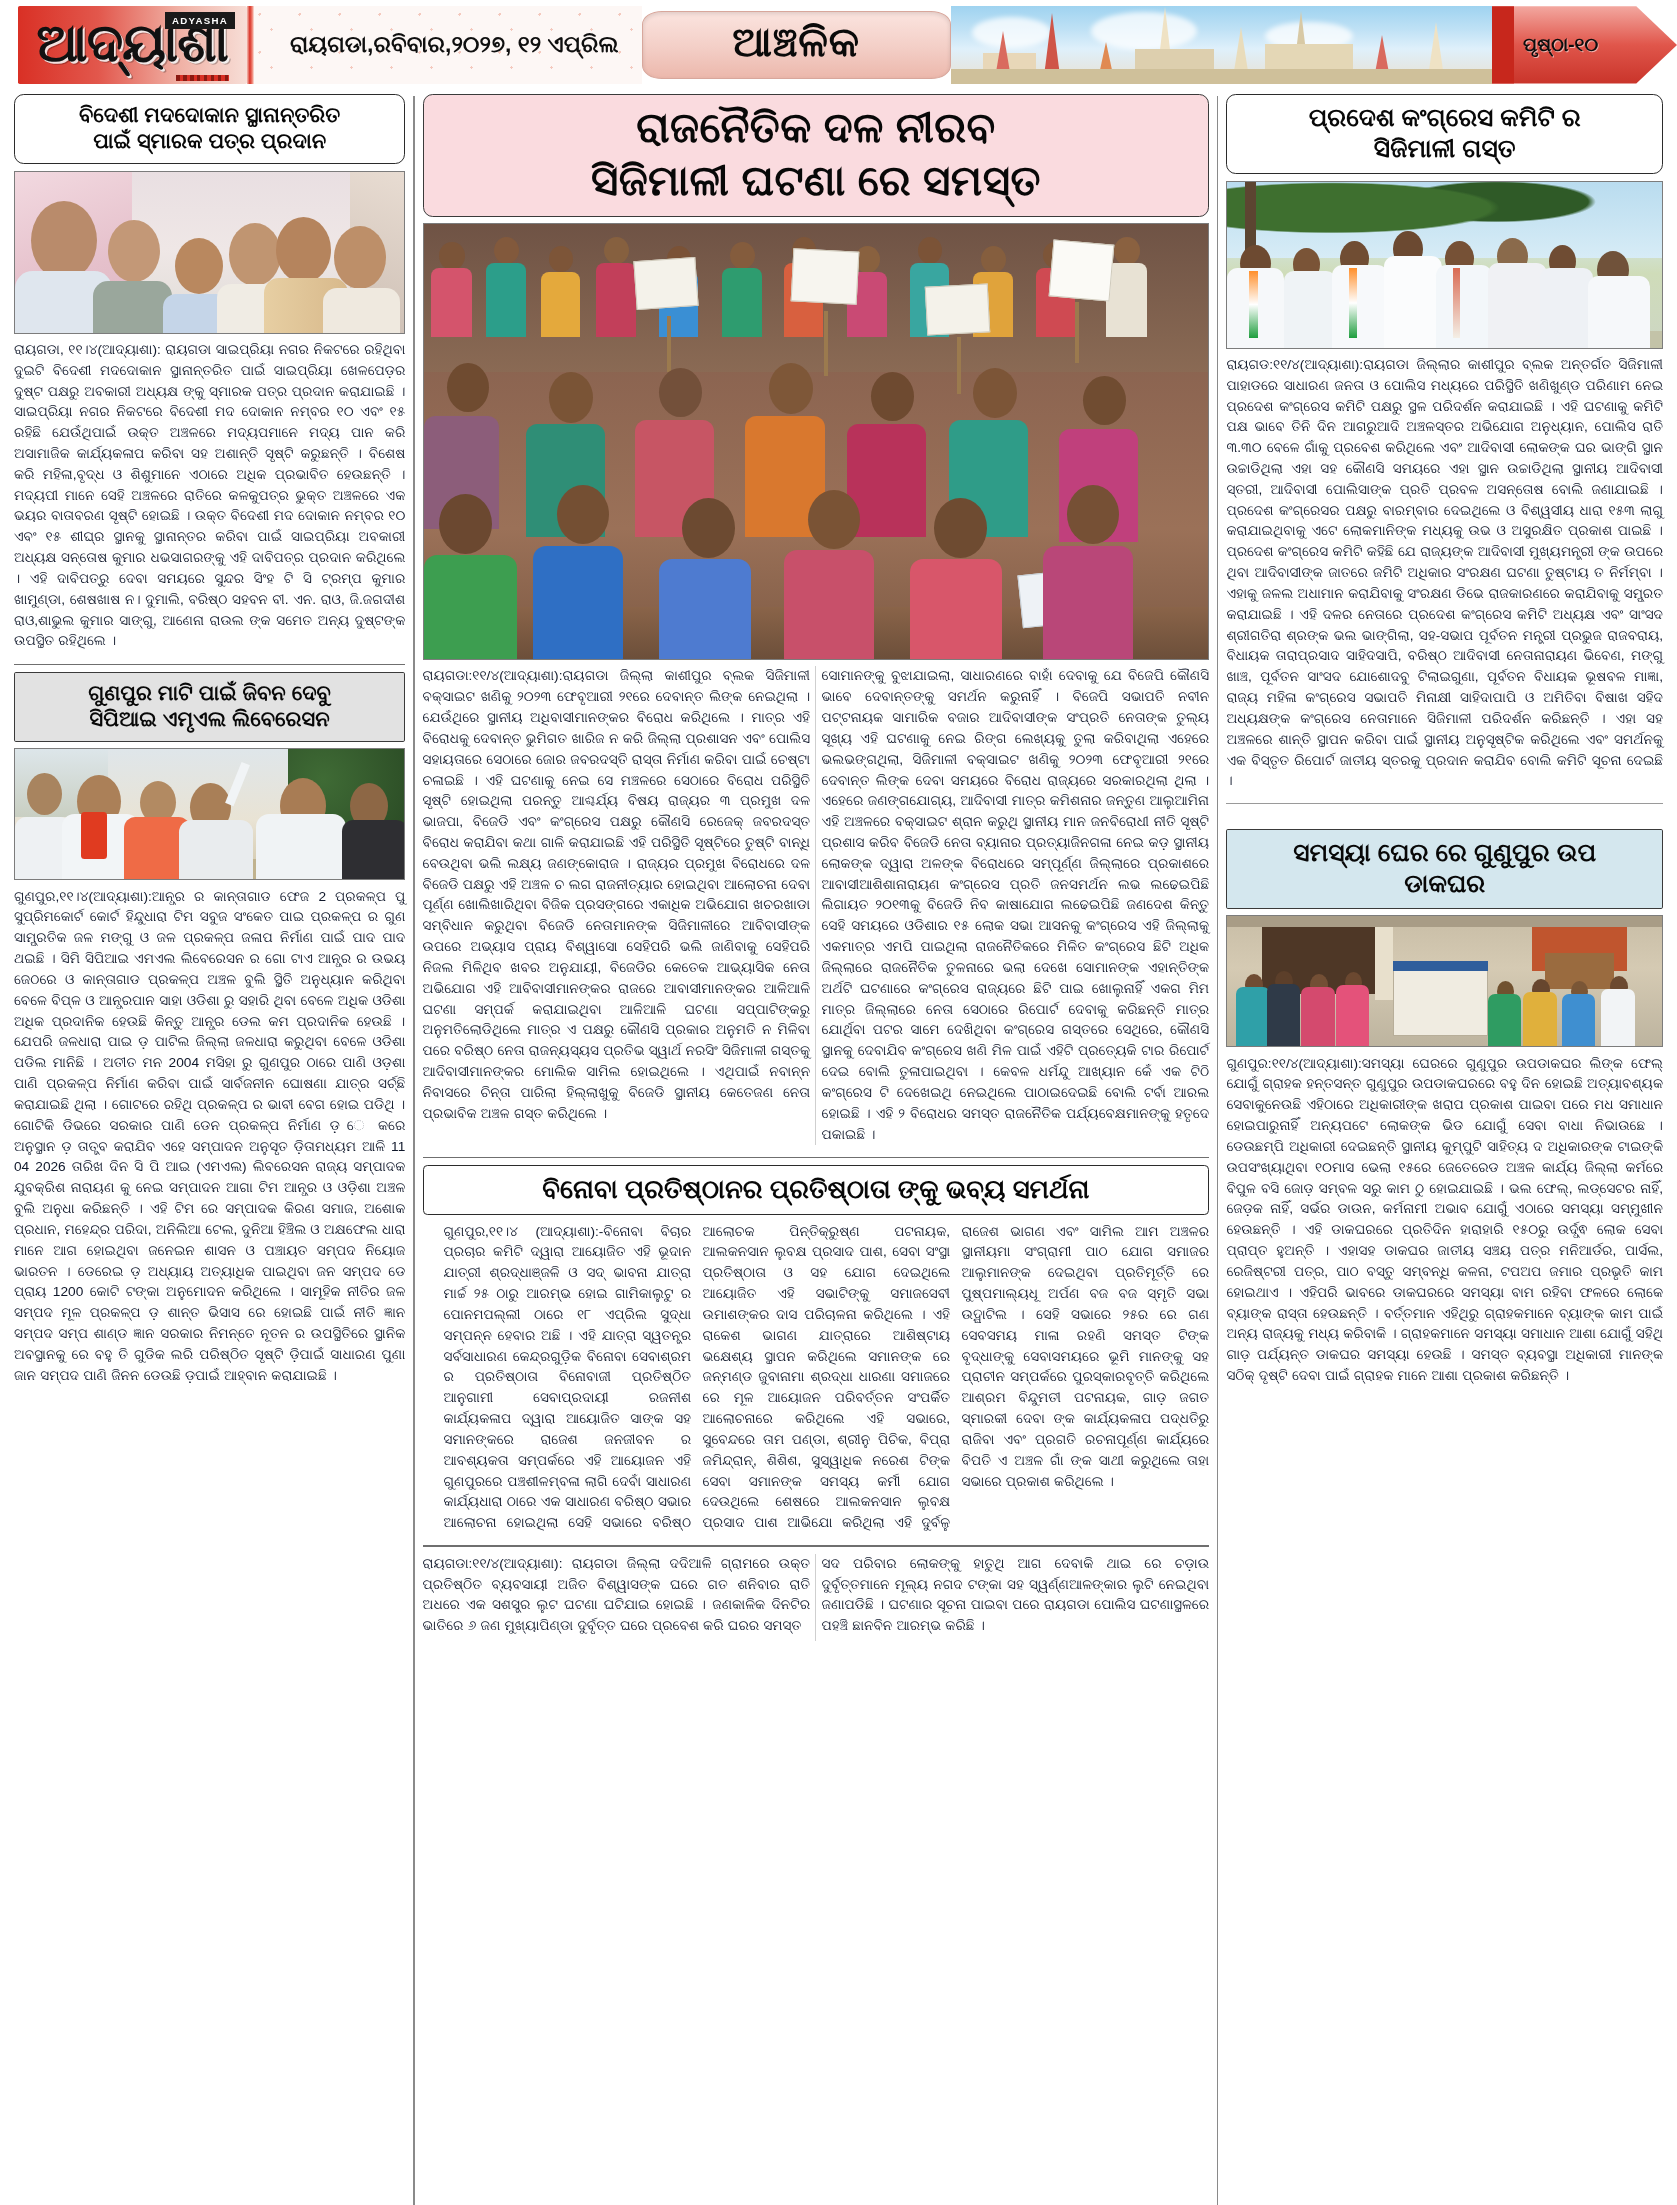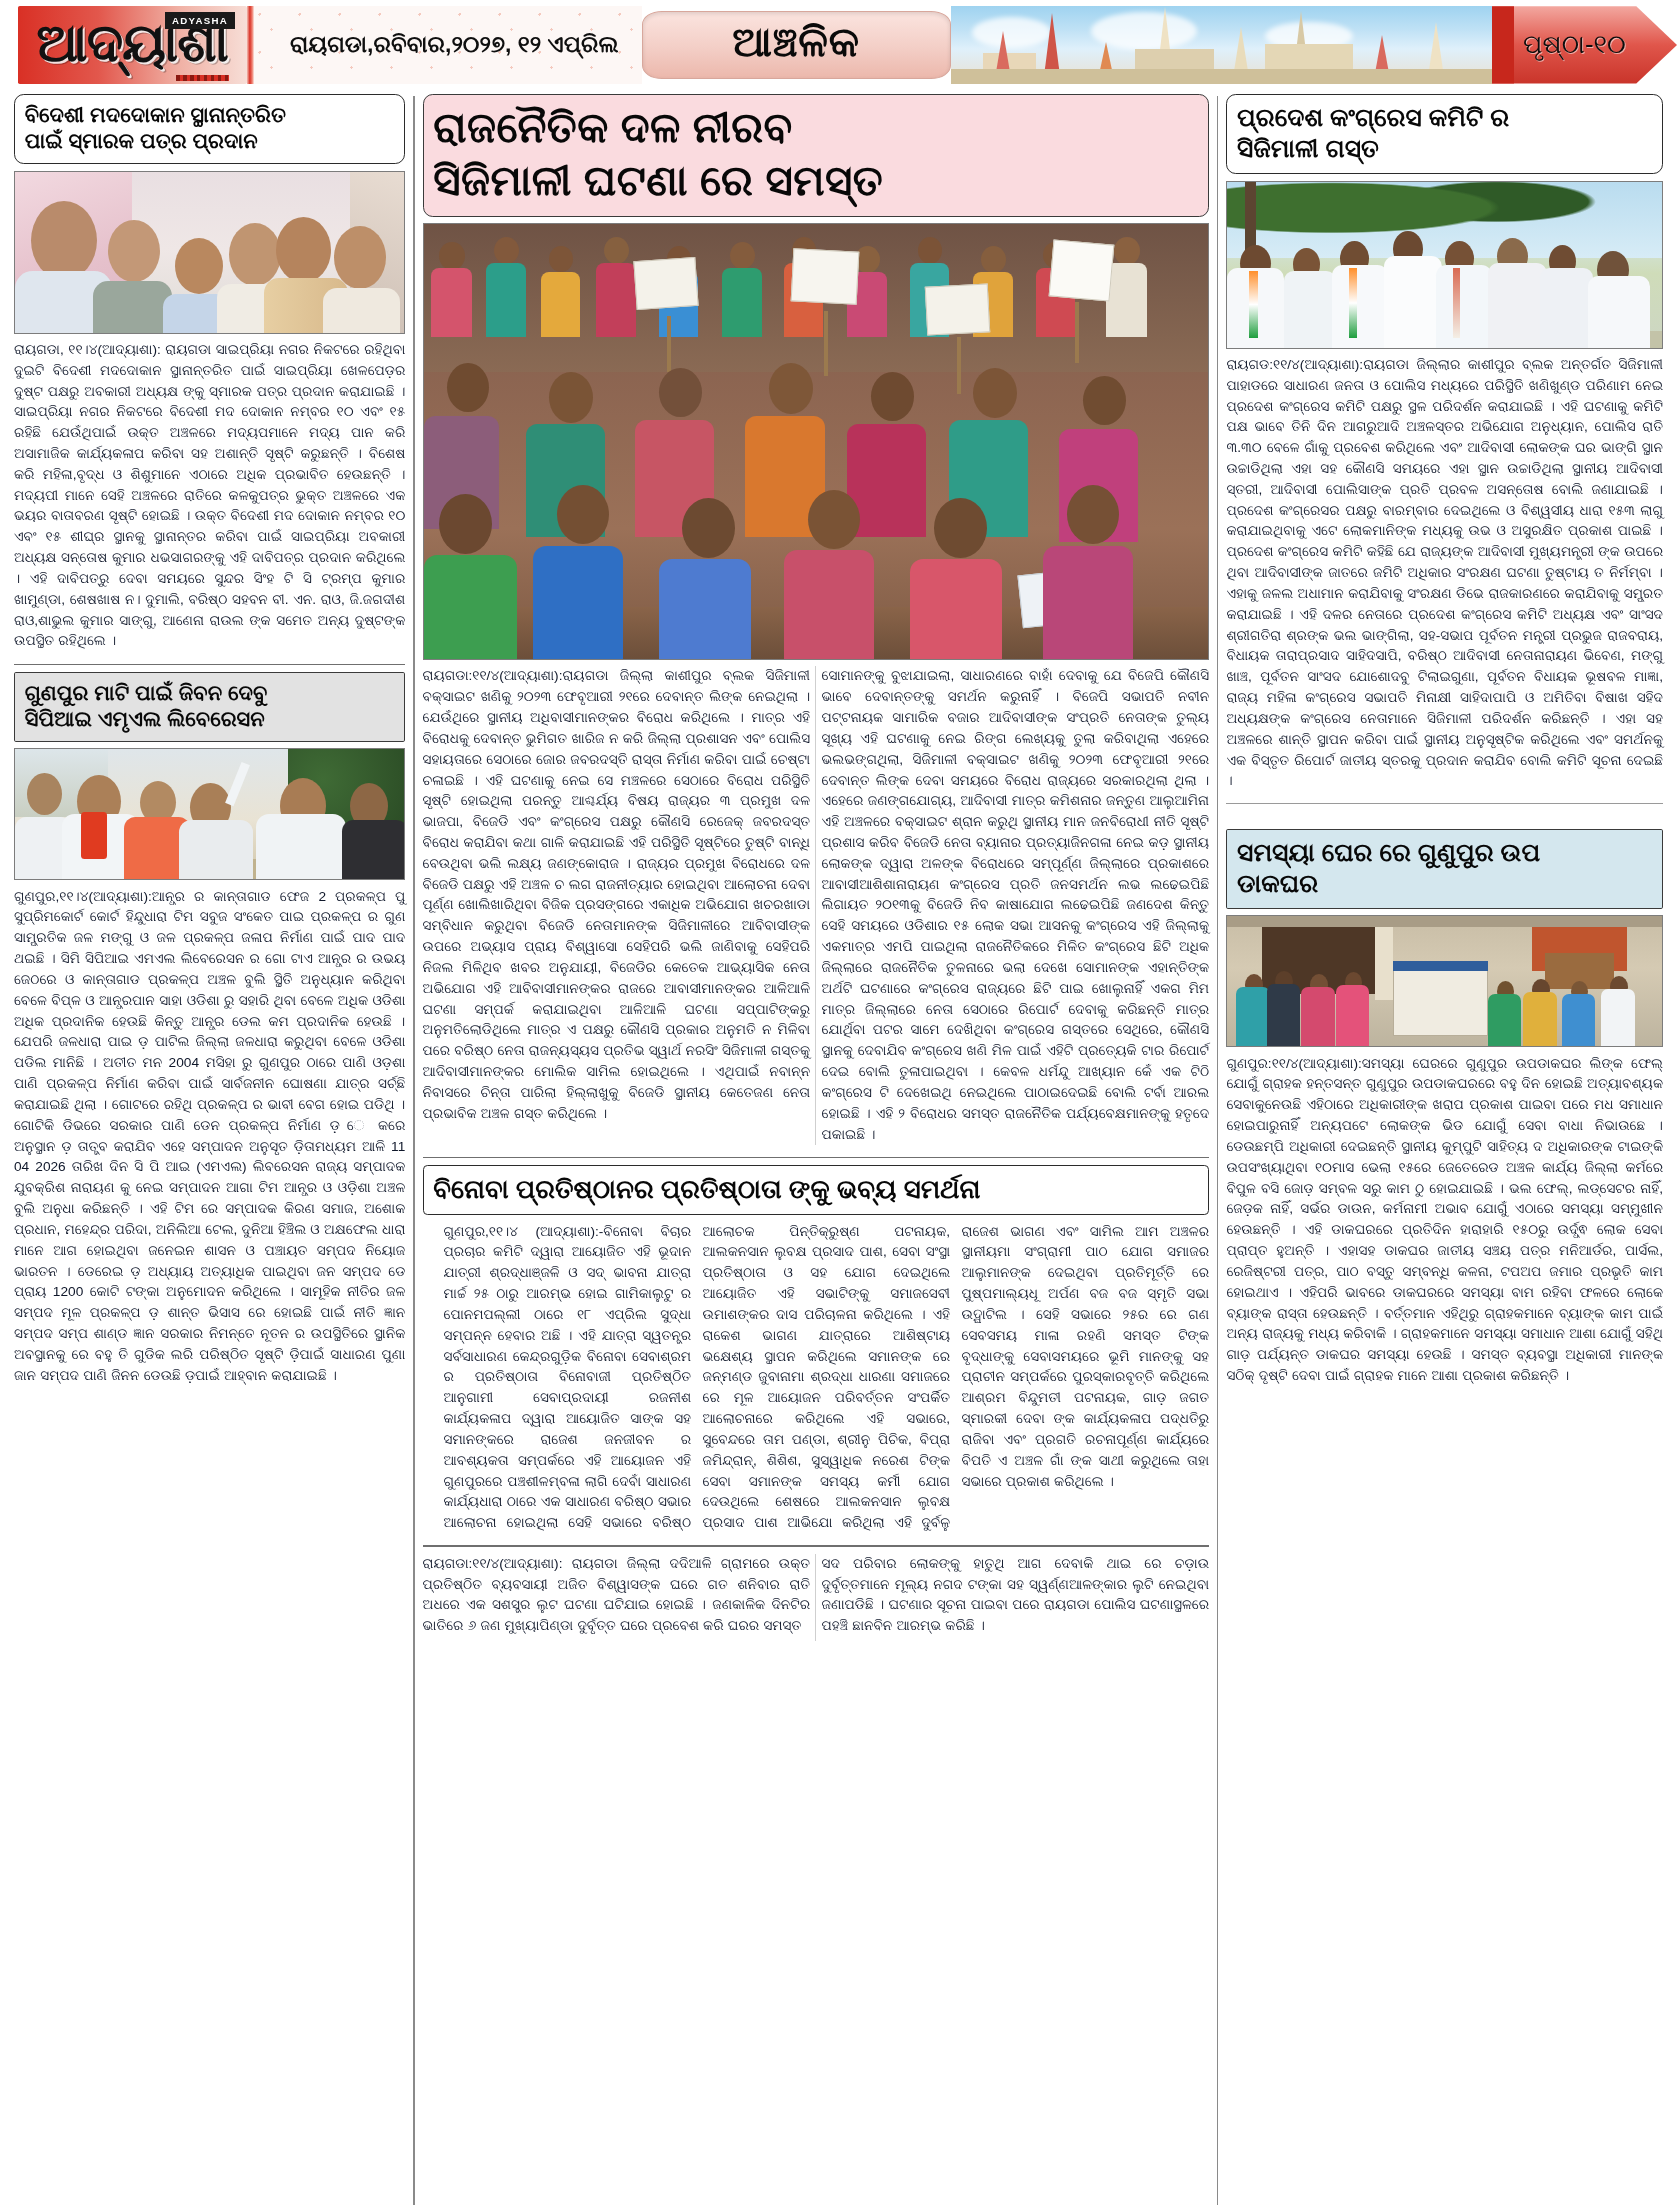--- a/index.html
+++ b/index.html
@@ -136,22 +136,22 @@
     align-items: center;
     padding-left: 31px;
     background: linear-gradient(180deg, #f3a8a0 0%, #e0564b 50%, #c9342a 100%);
     clip-path: polygon(0 0, 78% 0, 100% 50%, 78% 100%, 0 100%);
   }
   .page-flag-left {
     position: absolute; left: 0; top: 0; bottom: 0; width: 22px;
     background: #c7271c;
   }
   .page-flag span {
-    font-size: 26px;
-    font-weight: normal;
+    font-size: 19px;
+    font-weight: bold;
     color: #0d0d0d;
     text-shadow: 0.9px 0.9px 0 rgba(255,255,255,0.55);
   }
 
   
   .page-body {
     display: flex;
     gap: 8px;
     padding: 6.2px 14px 0 14px;
     height: 2618px;
@@ -170,20 +170,21 @@
   }
 
   
   .story { margin-bottom: 7px; }
 
   .headbox {
     border: 1.3px solid #2b2b2b;
     border-radius: 9.7px;
     background: #ffffff;
     padding: 7px 9.7px 8.8px 9.7px;
+    text-align: center;
     margin-bottom: 6.2px;
   }
   .headbox.pink { background: #fadbdf; border-color: #3a3a3a; }
   .headbox.grey { background: #e2e2e2; border-color: #3a3a3a; border-radius: 1.8px; }
   .headbox.blue { background: #d4e7ee; border-color: #3a3a3a; border-radius: 1.8px; margin-top: 20px; }
   .headbox.flat { border-radius: 4.4px; }
 
   .head-line {
     font-weight: bold;
     color: #080808;

